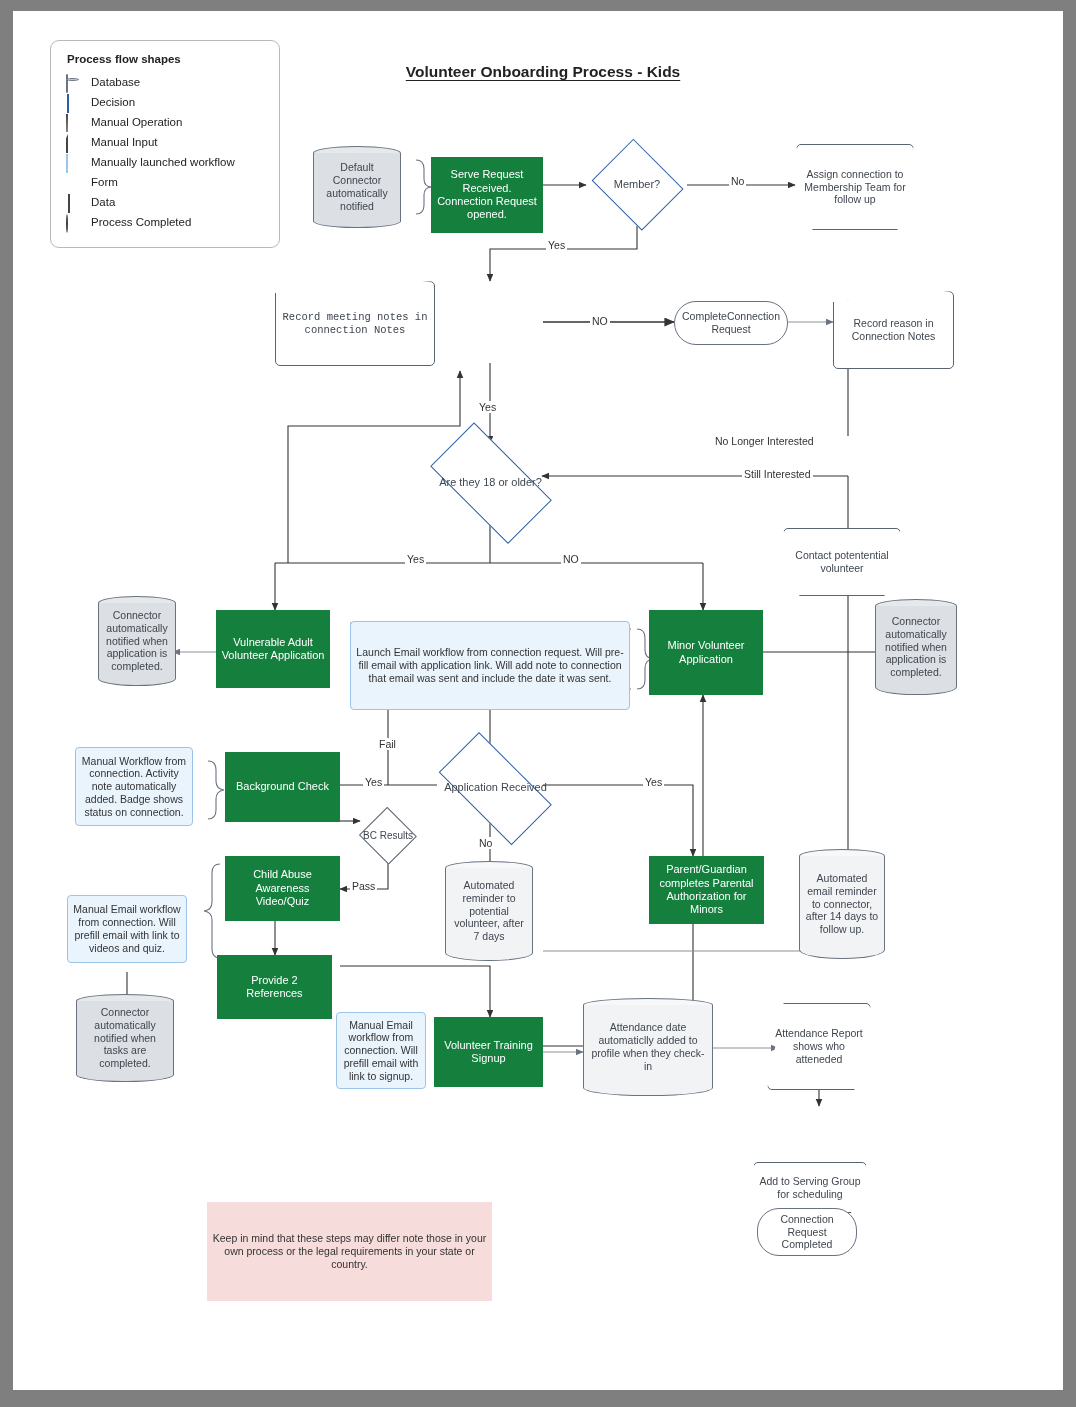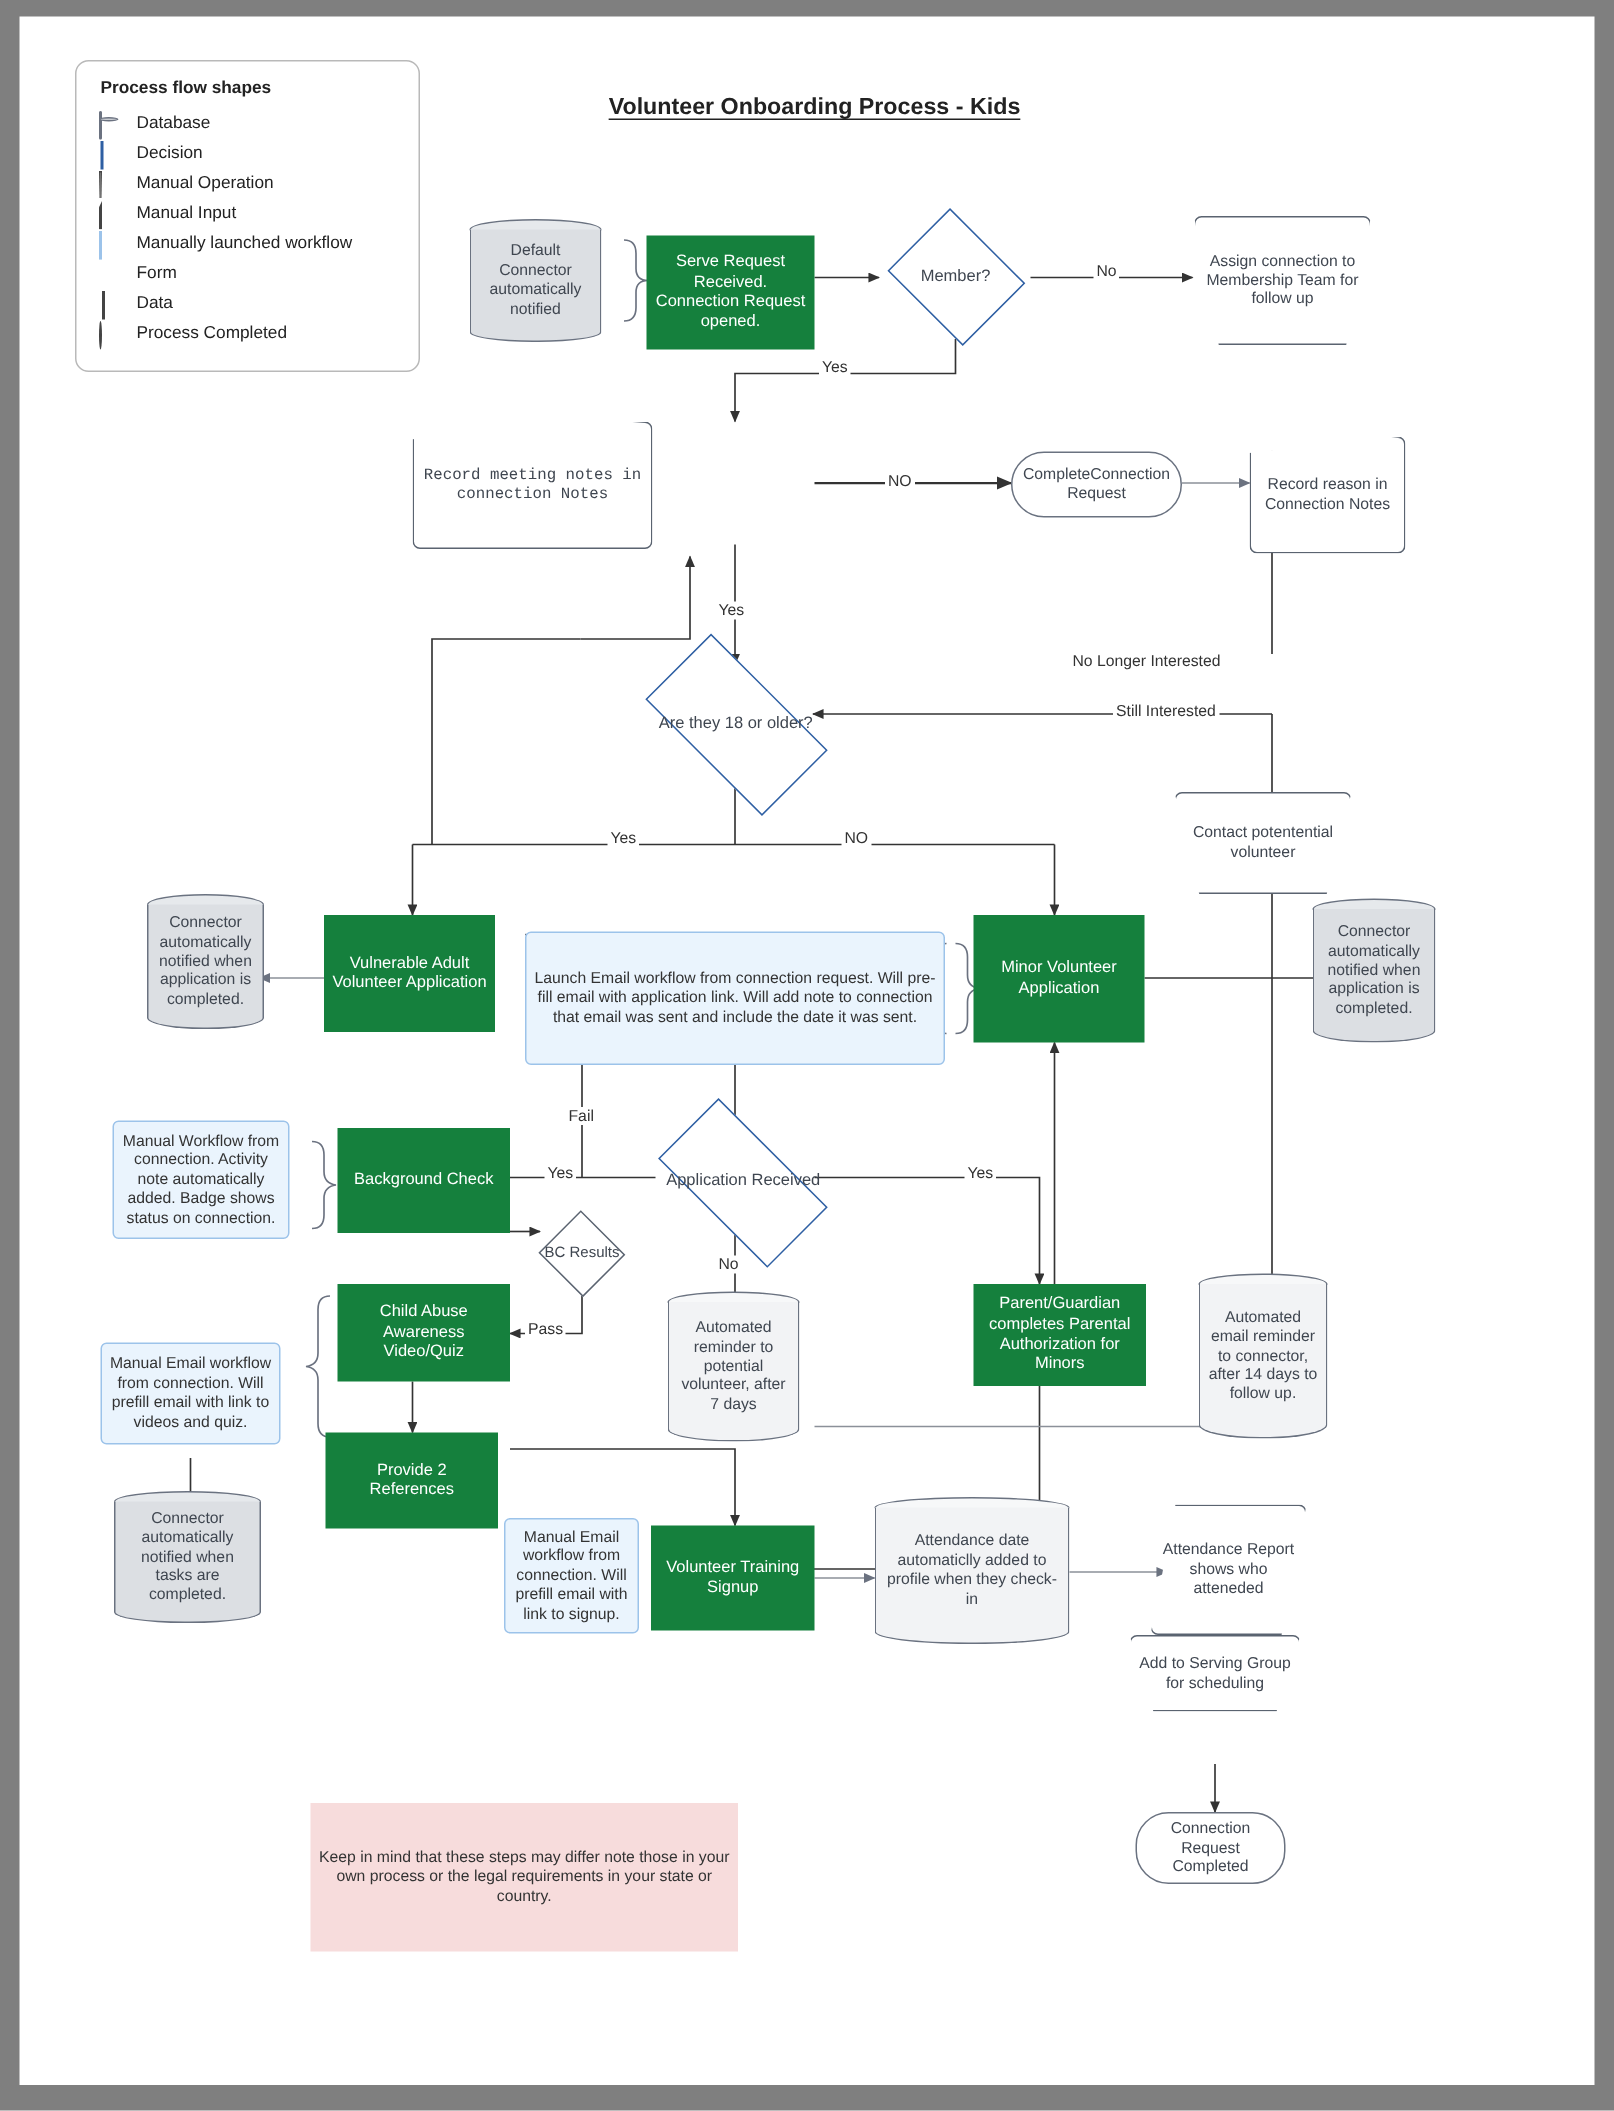--- a/index.html
+++ b/index.html
@@ -257,21 +257,21 @@
       <div class="shp"></div>
       <div class="tx">Record meeting notes in connection Notes</div>
     </div>
 
 
     <div class="node n-term" style="left:661px;top:290px;width:114px;height:44px;">
       <div class="shp"></div>
       <div class="tx">CompleteConnection Request</div>
     </div>
 
-    <div class="node n-minput" style="left:820px;top:280px;width:104px;height:78px;">
+    <div class="node n-minput" style="left:820px;top:280px;width:121px;height:78px;">
       <div class="shp"></div>
       <div class="tx">Record reason in Connection Notes</div>
     </div>
 
     <div class="elab" style="left:577px;top:304px;">NO</div>
     <div class="elab" style="left:464px;top:390px;">Yes</div>
 
     <div class="node n-dec" style="left:400px;top:428px;width:155px;height:88px;">
       <div class="shp"></div>
       <div class="tx">Are they 18 or older?</div>
@@ -383,21 +383,21 @@
       <div class="top"></div>
         <div class="body"></div>
       <div class="tx">Attendance  date automaticlly added to profile when they check-in</div>
     </div>
 
     <div class="node n-data" style="left:754px;top:992px;width:104px;height:87px;">
       <div class="shp"></div>
       <div class="tx">Attendance Report shows who atteneded</div>
     </div>
 
-    <div class="node n-trap" style="left:740px;top:1079px;width:114px;height:51px;">
+    <div class="node n-trap" style="left:740px;top:1151px;width:114px;height:51px;">
       <div class="shp"></div>
       <div class="tx">Add to Serving Group for scheduling</div>
     </div>
 
     <div class="node n-term" style="left:744px;top:1197px;width:100px;height:48px;">
       <div class="shp"></div>
       <div class="tx">Connection Request Completed</div>
     </div>
 
     <div class="node n-pink" style="left:194px;top:1191px;width:285px;height:99px;">

